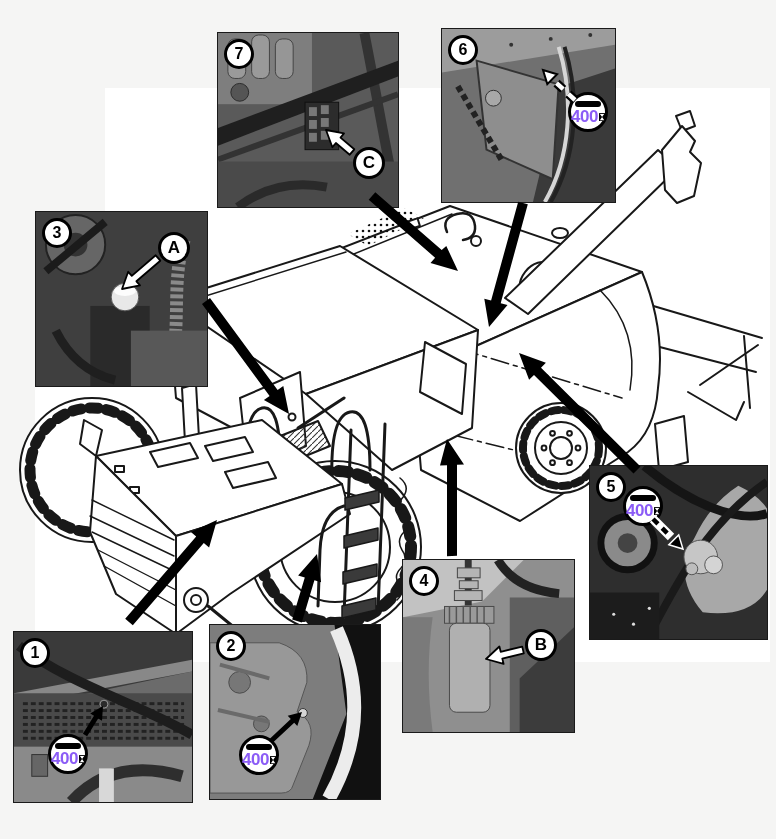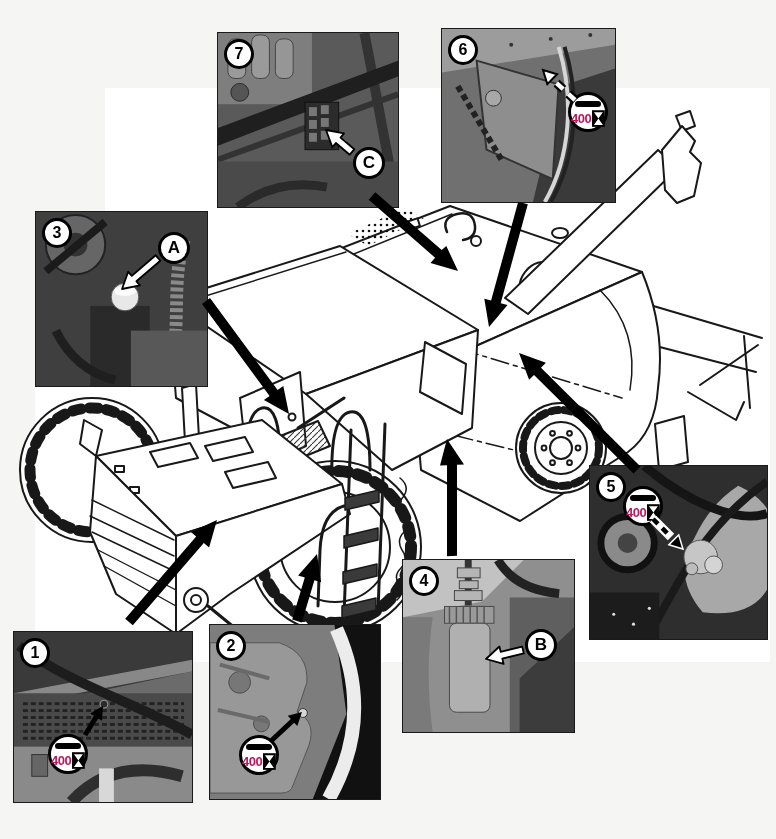--- a/index.html
+++ b/index.html
@@ -23,21 +23,21 @@
         display:flex;align-items:center;justify-content:center;
         font-weight:bold;font-size:16px;color:#000;z-index:6;}
   .letterc{position:absolute;width:32px;height:32px;border-radius:50%;
         background:#fff;border:3px solid #000;box-sizing:border-box;
         display:flex;align-items:center;justify-content:center;
         font-weight:bold;font-size:17px;color:#000;z-index:6;}
   .icon400{position:absolute;width:40px;height:40px;border-radius:50%;background:#fff;
         border:3px solid #000;box-sizing:border-box;z-index:6;}
   .icon400 .bar{position:absolute;left:4px;right:4px;top:6px;height:6px;background:#000;border-radius:3px;}
   .icon400 .row{position:absolute;left:0;right:0;top:15px;display:flex;align-items:center;justify-content:center;}
-  .icon400 .val{font-weight:bold;font-size:13px;letter-spacing:-0.5px;color:#be185d;line-height:14px;}
+  .icon400 .val{font-weight:bold;font-size:17px;letter-spacing:-0.5px;color:#8b5cf6;line-height:14px;}
   .icon400 .hg{margin-left:1px;}
   .overlay{z-index:40;pointer-events:none;}
   .insets-layer{z-index:20;}
   .machine-layer{z-index:5;}
 </style>
 </head>
 <body>
 
 <div class="stage">
 

